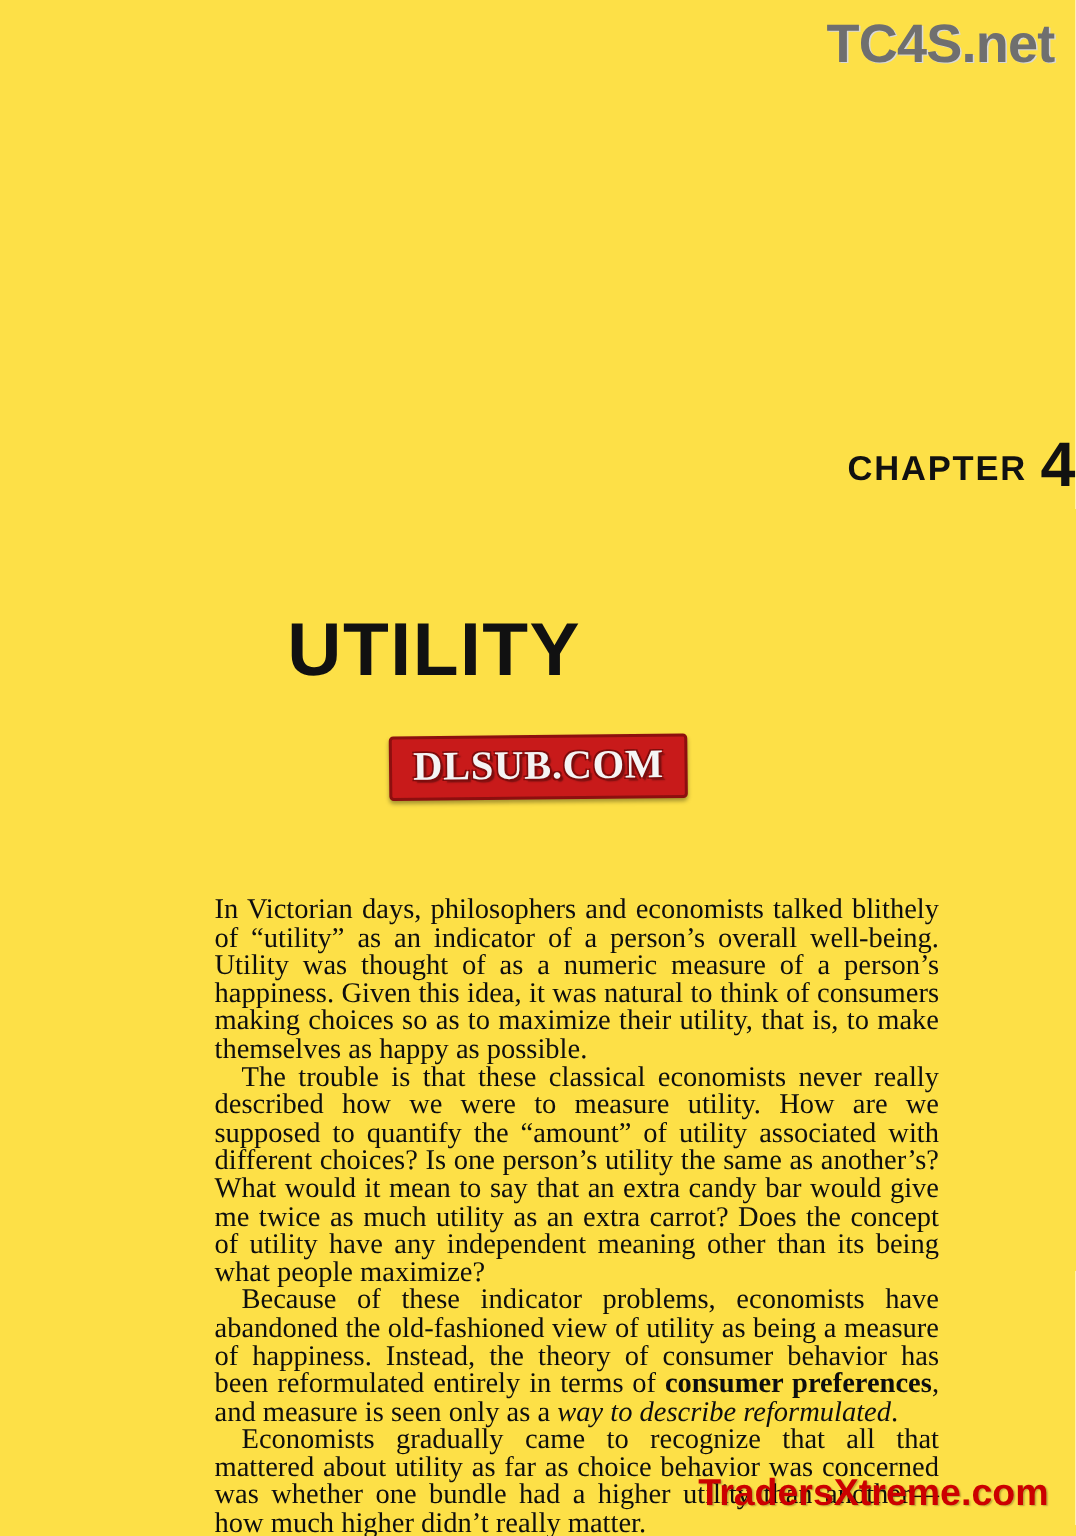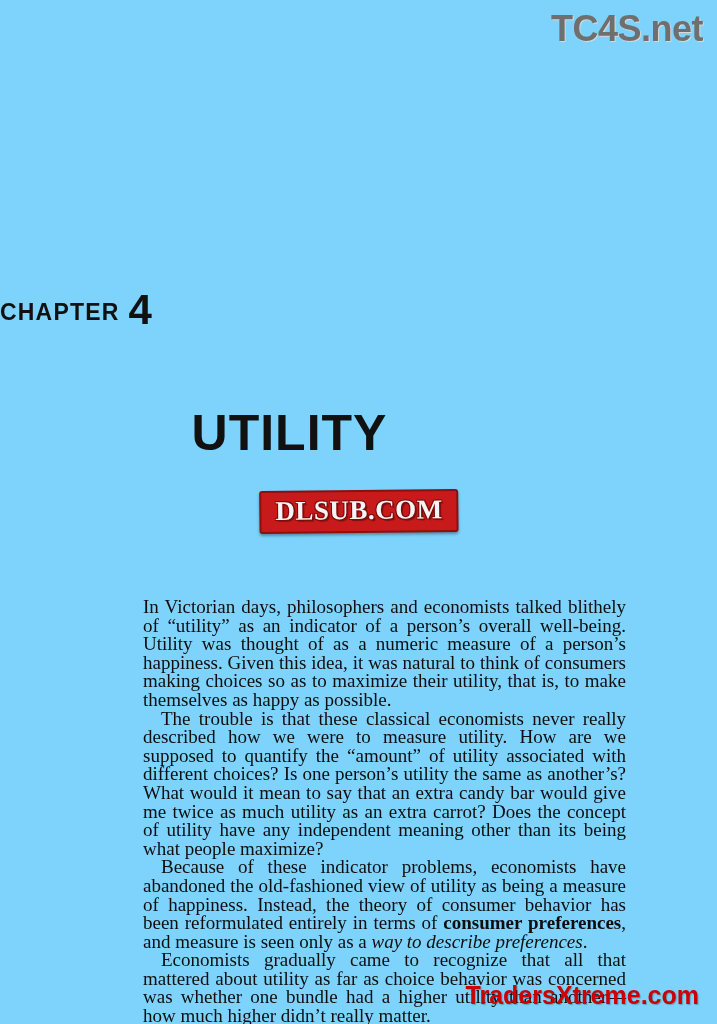--- a/index.html
+++ b/index.html
@@ -7,21 +7,21 @@
     padding: 0;
     background: #ffffff;
   }
   body {
     font-family: "Liberation Serif", serif;
   }
   .page {
     position: relative;
     width: 717px;
     height: 1024px;
-    background: #7dd3fc;
+    background: #fde047;
     overflow: hidden;
   }
 
   
   .wm-top {
     position: absolute;
     top: 8px;
     right: 14px;
     font-family: "Liberation Sans", sans-serif;
     font-weight: bold;
@@ -31,21 +31,21 @@
     text-shadow: 1px 1px 0 #d8d8d8;
     white-space: nowrap;
   }
 
   
   .chapter-line {
     position: absolute;
     top: 286px;
     left: 0;
     width: 717px;
-    text-align: left;
+    text-align: right;
     white-space: nowrap;
   }
   .chapter-word {
     font-family: "Liberation Sans", sans-serif;
     font-weight: bold;
     font-size: 23px;
     letter-spacing: 1.2px;
     color: #111111;
     vertical-align: baseline;
   }
@@ -151,19 +151,19 @@
 
   <div class="title">UTILITY</div>
 
   <div class="wm-stamp">
     <span class="wm-stamp-text">DLSUB.COM</span>
   </div>
 
   <div class="body-text">
     <p>In Victorian days, philosophers and economists talked blithely of “utility” as an indicator of a person’s overall well-being. Utility was thought of as a numeric measure of a person’s happiness. Given this idea, it was natural to think of consumers making choices so as to maximize their utility, that is, to make themselves as happy as possible.</p>
     <p>The trouble is that these classical economists never really described how we were to measure utility. How are we supposed to quantify the “amount” of utility associated with different choices? Is one person’s utility the same as another’s? What would it mean to say that an extra candy bar would give me twice as much utility as an extra carrot? Does the concept of utility have any independent meaning other than its being what people maximize?</p>
-    <p><span>Because of these indicator problems, economists have abandoned the old-fashioned view of utility as being a measure of happiness. Instead, the theory of consumer behavior has been reformulated entirely in terms of </span><b>consumer preferences</b><span>, and measure is seen only as a </span><i>way to describe preferences</i><span>.</span></p>
+    <p><span>Because of these indicator problems, economists have abandoned the old-fashioned view of utility as being a measure of happiness. Instead, the theory of consumer behavior has been reformulated entirely in terms of </span><b>consumer preferences</b><span>, and measure is seen only as a </span><i>way to describe reformulated</i><span>.</span></p>
     <p>Economists gradually came to recognize that all that mattered about utility as far as choice behavior was concerned was whether one bundle had a higher utility than another—how much higher didn’t really matter.</p>
   </div>
 
   <div class="wm-bottom">TradersXtreme.com</div>
 
 </div>
 
 </body></html>

